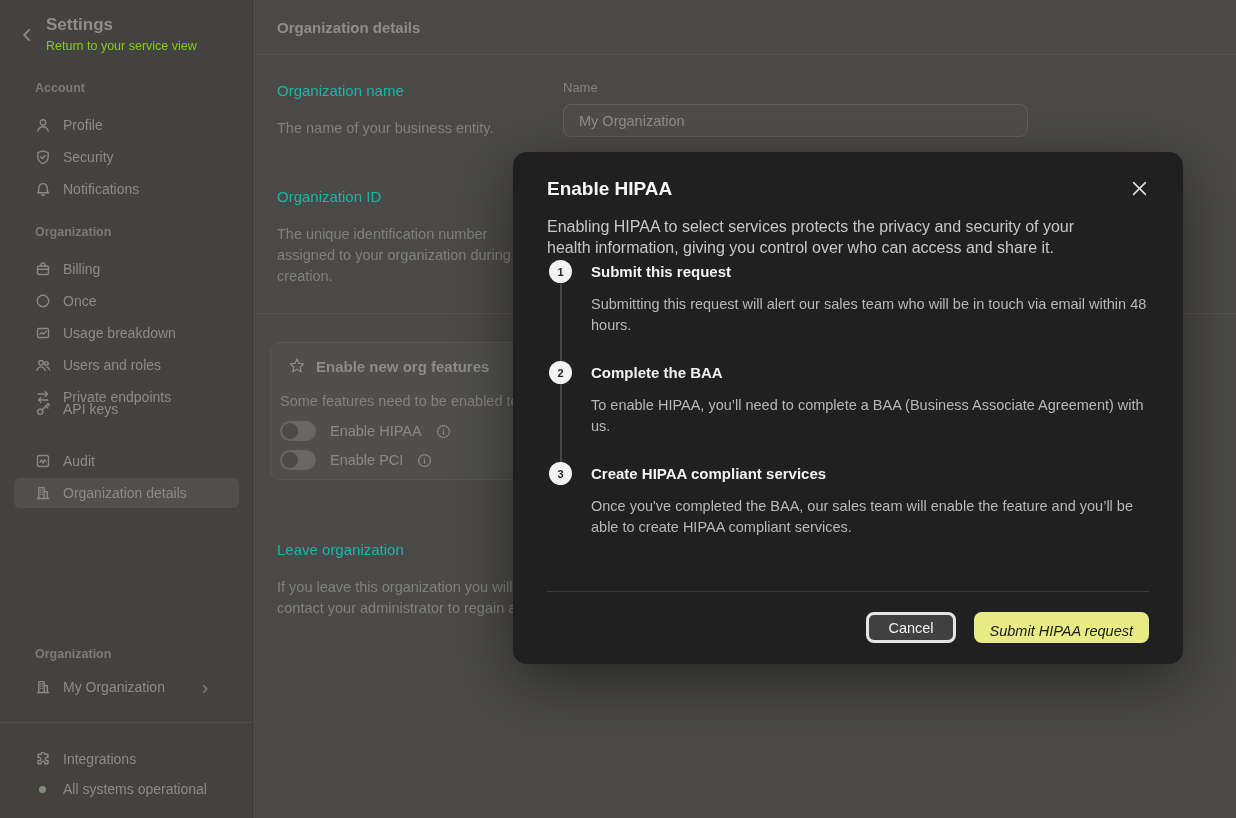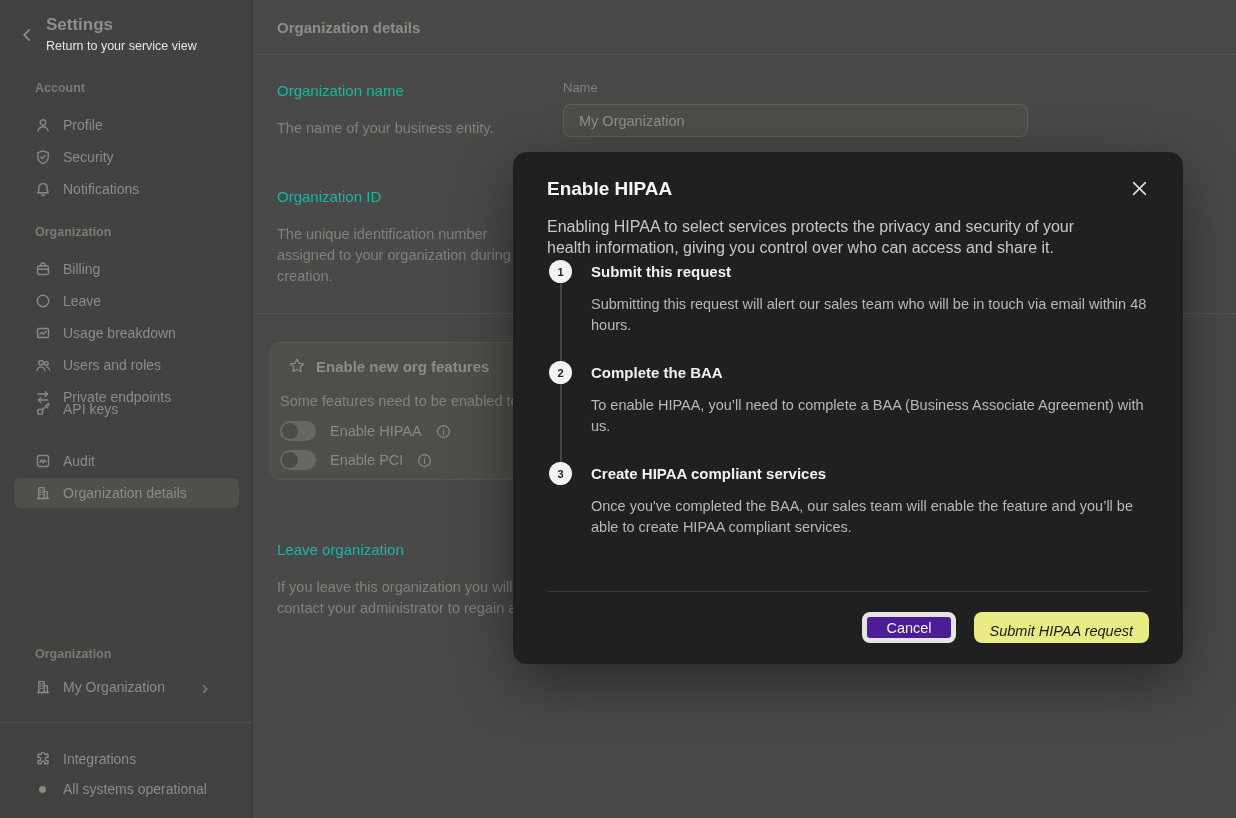--- a/index.html
+++ b/index.html
@@ -5,21 +5,21 @@
   * { margin:0; padding:0; box-sizing:border-box; }
   html,body { width:1236px; height:818px; background:#4a4947; overflow:hidden; }
   body { font-family:"Liberation Sans", sans-serif; }
   #app { position:relative; width:1236px; height:607px; background:#4a4947; }
 
   
   .sidebar { position:absolute; left:0; top:0; width:253px; height:818px;
              background:#434240; border-right:1px solid rgba(0,0,0,.18); }
   .back-btn { position:absolute; left:18px; top:26px; width:18px; height:18px; color:#8b8a86; cursor:pointer; }
   .sb-title { position:absolute; left:46px; top:15px; font-size:17px; font-weight:700; color:#8f8e8b; }
-  .sb-sub   { position:absolute; left:46px; top:39px; font-size:12.5px; color:#e5e5e5; }
+  .sb-sub   { position:absolute; left:46px; top:39px; font-size:12.5px; color:#84cc16; }
   .sb-section { position:absolute; left:35px; font-size:12.5px; font-weight:600; color:#7b7a75; }
   .side-item { position:absolute; left:14px; width:225px; height:30px; border-radius:6px;
                display:flex; align-items:center; gap:12px; padding-left:21px; color:#8c8b88; cursor:pointer; }
   .side-item.selected { background:#514f4c; }
   .sicon { width:16px; height:16px; display:inline-flex; color:#8a8986; flex:0 0 16px; }
   .sicon svg { width:16px; height:16px; }
   .slabel { font-size:14px; }
   .chev-right { position:absolute; right:28px; width:12px; height:12px; color:#8a8986; }
   .sb-divider { position:absolute; left:0; width:253px; height:1px; background:rgba(255,255,255,.07); }
   .status-dot { width:7px; height:7px; border-radius:50%; flex:0 0 7px; margin-left:4px; margin-right:5px; }
@@ -56,21 +56,21 @@
   .modal-close { position:absolute; right:36px; top:29px; width:15px; height:15px; color:#dddddd; cursor:pointer; }
   .modal-desc { position:absolute; left:34px; top:64px; width:562px; font-size:16px; line-height:21px; color:#c6c8c6; }
   .step-line { position:absolute; left:47px; top:119px; width:2px; height:202px; background:#454545; }
   .step-circle { position:absolute; left:36px; width:23px; height:23px; border-radius:50%; background:#f2f2f2;
                  display:flex; align-items:center; justify-content:center; font-size:11px; font-weight:700; color:#1f1f1f; }
   .step-title { position:absolute; left:78px; font-size:15px; font-weight:700; color:#f2f2f2; }
   .step-body  { position:absolute; left:78px; width:565px; font-size:14.5px; line-height:21px; color:#b7b9b7; }
   .modal-divider { position:absolute; left:34px; top:439px; width:602px; height:1px; background:#3b3b3b; }
   .btn-row { position:absolute; right:34px; top:460px; display:flex; gap:18px; }
   .btn { height:31px; border-radius:8px; font-family:"Liberation Sans",sans-serif; font-size:14.5px; cursor:pointer; }
-  .btn-cancel { background:#4c1d95; border:5px solid #e5e5e5; color:#f2f2f2; padding:0 19px; }
+  .btn-cancel { background:#404040; border:3px solid #e5e5e5; color:#f2f2f2; padding:0 19px; }
   .btn-submit { background:#e9ec84; border:none; color:#1b1b19; padding:11px 16px; font-weight:500;font-style:italic; }
 </style>
 </head>
 <body>
 
 <div id="app">
 
   <div class="sidebar">
 
     <div class="back-btn">
@@ -122,21 +122,21 @@
           </svg>
         </span>
       <span class="slabel">Billing</span>
     </div>
     <div class="side-item" style="top:286px">
       <span class="sicon">
           <svg viewBox="0 0 16 16" fill="none" stroke="currentColor" stroke-width="1.4">
             <circle cx="8" cy="8" r="5.7"></circle>
           </svg>
         </span>
-      <span class="slabel">Leave</span>
+      <span class="slabel">Once</span>
     </div>
     <div class="side-item" style="top:318px">
       <span class="sicon">
           <svg viewBox="0 0 16 16" fill="none" stroke="currentColor" stroke-width="1.4" stroke-linecap="round" stroke-linejoin="round">
             <rect x="2.5" y="3.5" width="11" height="9" rx="1.5"></rect>
             <polyline points="4.8 9.4 6.6 7.4 8.3 8.9 11.2 6.2"></polyline>
           </svg>
         </span>
       <span class="slabel">Usage breakdown</span>
     </div>

